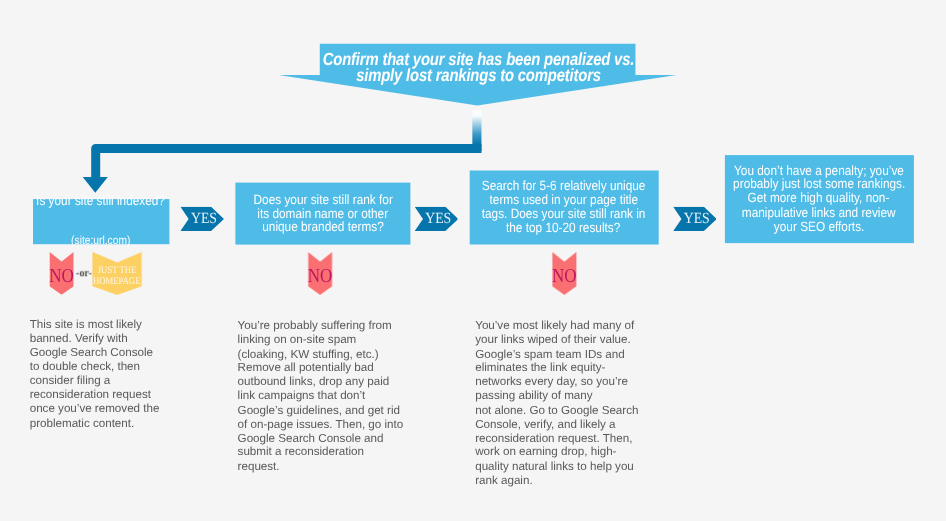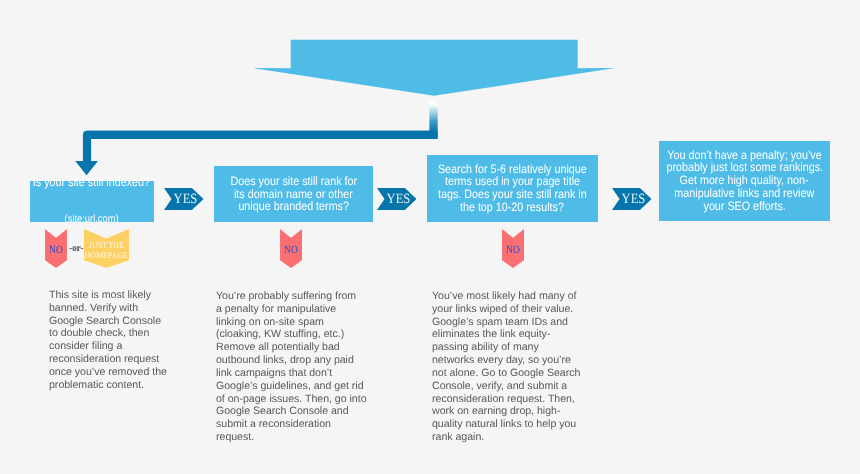--- a/index.html
+++ b/index.html
@@ -46,22 +46,22 @@
     font-size:14.2px;line-height:1;padding-left:4px;box-sizing:border-box;
   }
   .yes .lbl > span{transform:scaleX(0.88);transform-origin:center;display:inline-block;}
 
   
   .tag{position:absolute;}
   .tag .lbl{
     position:absolute;left:0;top:0;width:100%;height:100%;
     display:flex;align-items:center;justify-content:center;
     flex-direction:column;
-    color:#1d4ed8;font-family:"Liberation Serif",serif;
-    font-size:11px;line-height:10.5px;
+    color:#be185d;font-family:"Liberation Serif",serif;
+    font-size:18px;line-height:10.5px;
     padding-top:3.0px;box-sizing:border-box;
   }
   .tag .lbl > span{transform:scaleX(0.863);transform-origin:center;display:inline-block;white-space:nowrap;}
   .tag.yellow .lbl{color:#fff6e0;font-size:9.2px;line-height:9.9px;padding-top:5.8px;}
   .tag.yellow .lbl > span{transform:scaleX(0.86);}
 
   #or-label{
     position:absolute;color:#4c4c4c;
     font-family:"Liberation Serif",serif;
     font-size:10.2px;font-weight:700;
@@ -76,20 +76,24 @@
   }
 </style>
 </head>
 <body>
 
 <div id="stage">
 
   <svg class="abs" style="left:252px;top:39px;" width="364" height="59" viewBox="0 0 364 59">
     <polygon points="38.7,0.8 325.7,0.8 325.7,29.2 363.0,29.1 182,56.8 1.2,29.1 38.7,29.2" fill="#4fbce8"></polygon>
   </svg>
+  <div id="header-text">
+    <div>Confirm that your site has been penalized vs.</div>
+    <div>simply lost rankings to competitors</div>
+  </div>
 
   <svg class="abs" style="left:74px;top:99px;" width="370" height="78" viewBox="0 0 370 78">
     <defs>
       <linearGradient id="gradDown" x1="0" y1="0" x2="0" y2="1">
         <stop offset="0" stop-color="#fdfdfd"></stop>
         <stop offset="0.13" stop-color="#f7fbfd"></stop>
         <stop offset="0.55" stop-color="#3e9cc9"></stop>
         <stop offset="0.82" stop-color="#0675ab"></stop>
         <stop offset="1" stop-color="#0675ab"></stop>
       </linearGradient>
@@ -185,54 +189,53 @@
 
   <div class="tag" style="left:501.5px;top:228.5px;width:21.5px;height:39px;">
     <svg width="22" height="39" viewBox="0 0 22 39">
       <polygon points="0,0 0,31.2 11,39 22,31.2 22,0 11,8.8" fill="#fa7072"></polygon>
     </svg>
     <span class="lbl">
         <span>NO</span>
       </span>
   </div>
 
-  <div class="para" style="left:49px;top:288.9px;width:135px;">
+  <div class="para" style="left:27px;top:288.9px;width:135px;">
     <div>This site is most likely</div>
     <div>banned. Verify with</div>
     <div>Google Search Console</div>
     <div>to double check, then</div>
     <div>consider filing a</div>
     <div>reconsideration request</div>
     <div>once you’ve removed the</div>
     <div>problematic content.</div>
   </div>
 
   <div class="para" style="left:216.2px;top:289.5px;width:150px;">
     <div>You’re probably suffering from</div>
-    <div>a penalty for manipulative</div>
     <div>linking on on-site spam</div>
     <div>(cloaking, KW stuffing, etc.)</div>
     <div>Remove all potentially bad</div>
     <div>outbound links, drop any paid</div>
     <div>link campaigns that don’t</div>
     <div>Google’s guidelines, and get rid</div>
     <div>of on-page issues. Then, go into</div>
     <div>Google Search Console and</div>
     <div>submit a reconsideration</div>
     <div>request.</div>
   </div>
 
   <div class="para" style="left:431.5px;top:289.5px;width:155px;">
     <div>You’ve most likely had many of</div>
     <div>your links wiped of their value.</div>
     <div>Google’s spam team IDs and</div>
     <div>eliminates the link equity-</div>
+    <div>networks every day, so you’re</div>
     <div>passing ability of many</div>
-    <div>networks every day, so you’re</div>
     <div>not alone. Go to Google Search</div>
-    <div>Console, verify, and submit a</div>
+    <div>Console, verify, and likely a</div>
     <div>reconsideration request. Then,</div>
     <div>work on earning drop, high-</div>
     <div>quality natural links to help you</div>
     <div>rank again.</div>
   </div>
 
 </div>
 
 </body></html>

